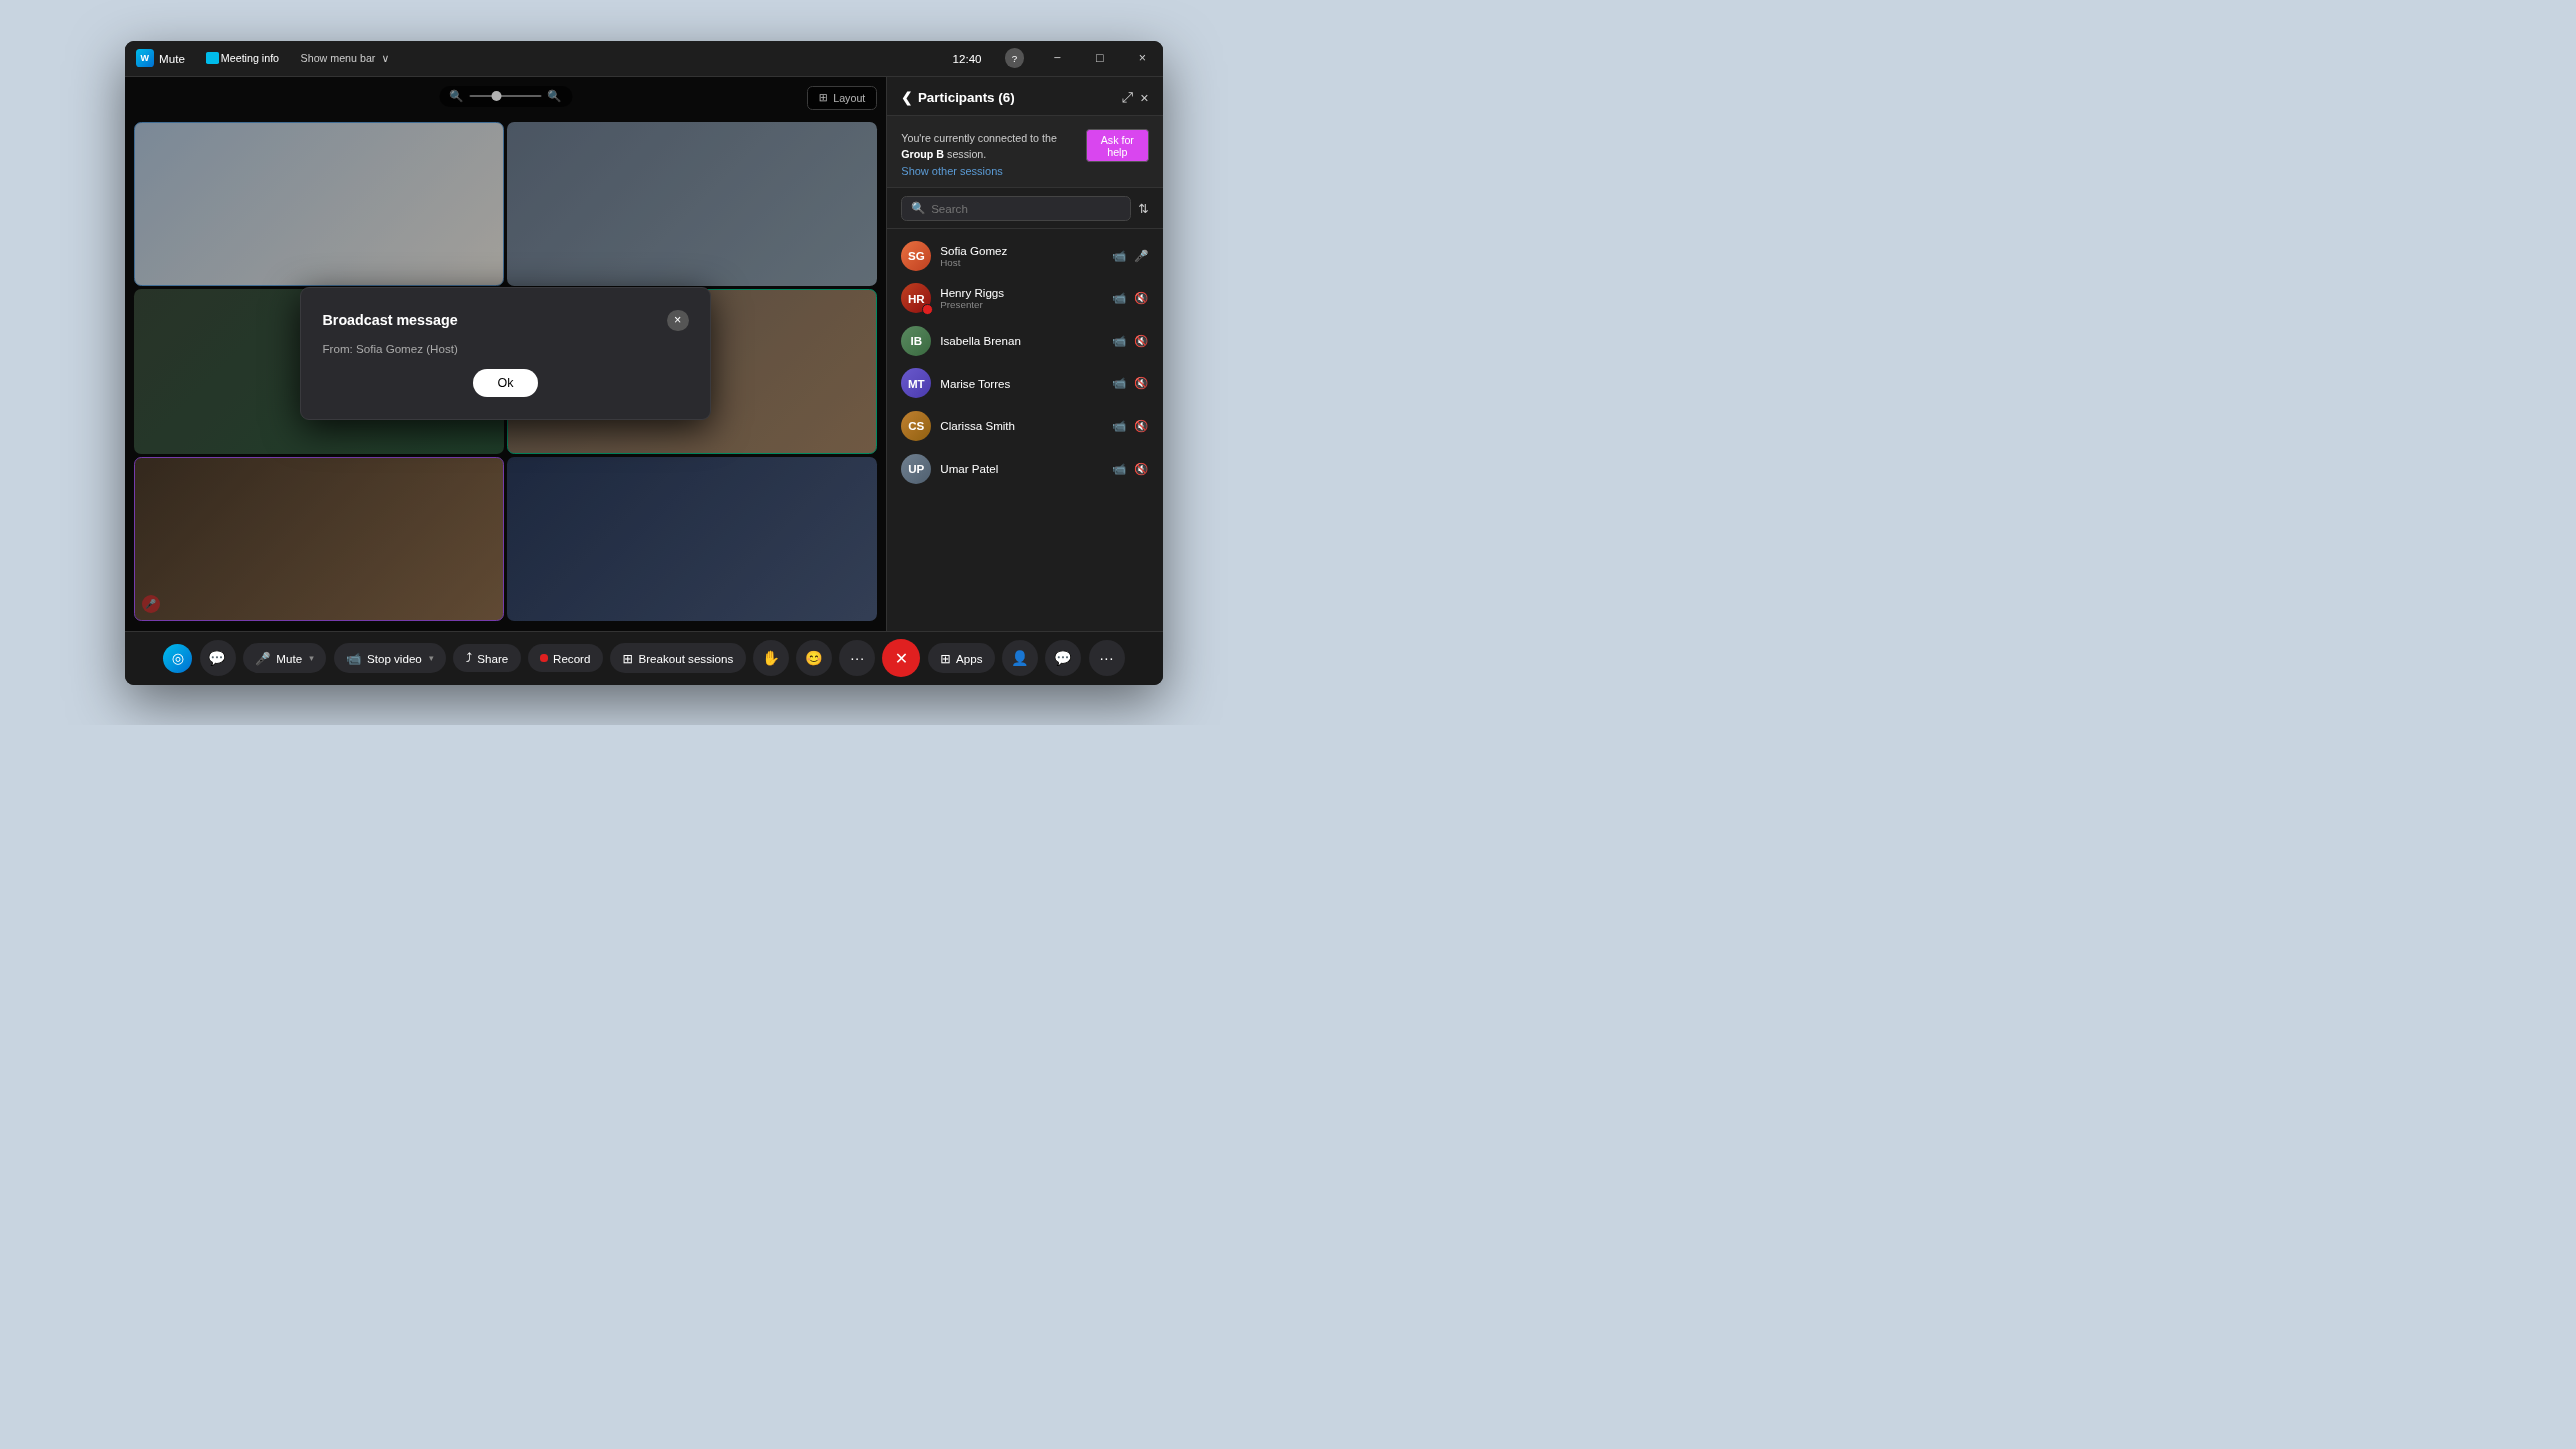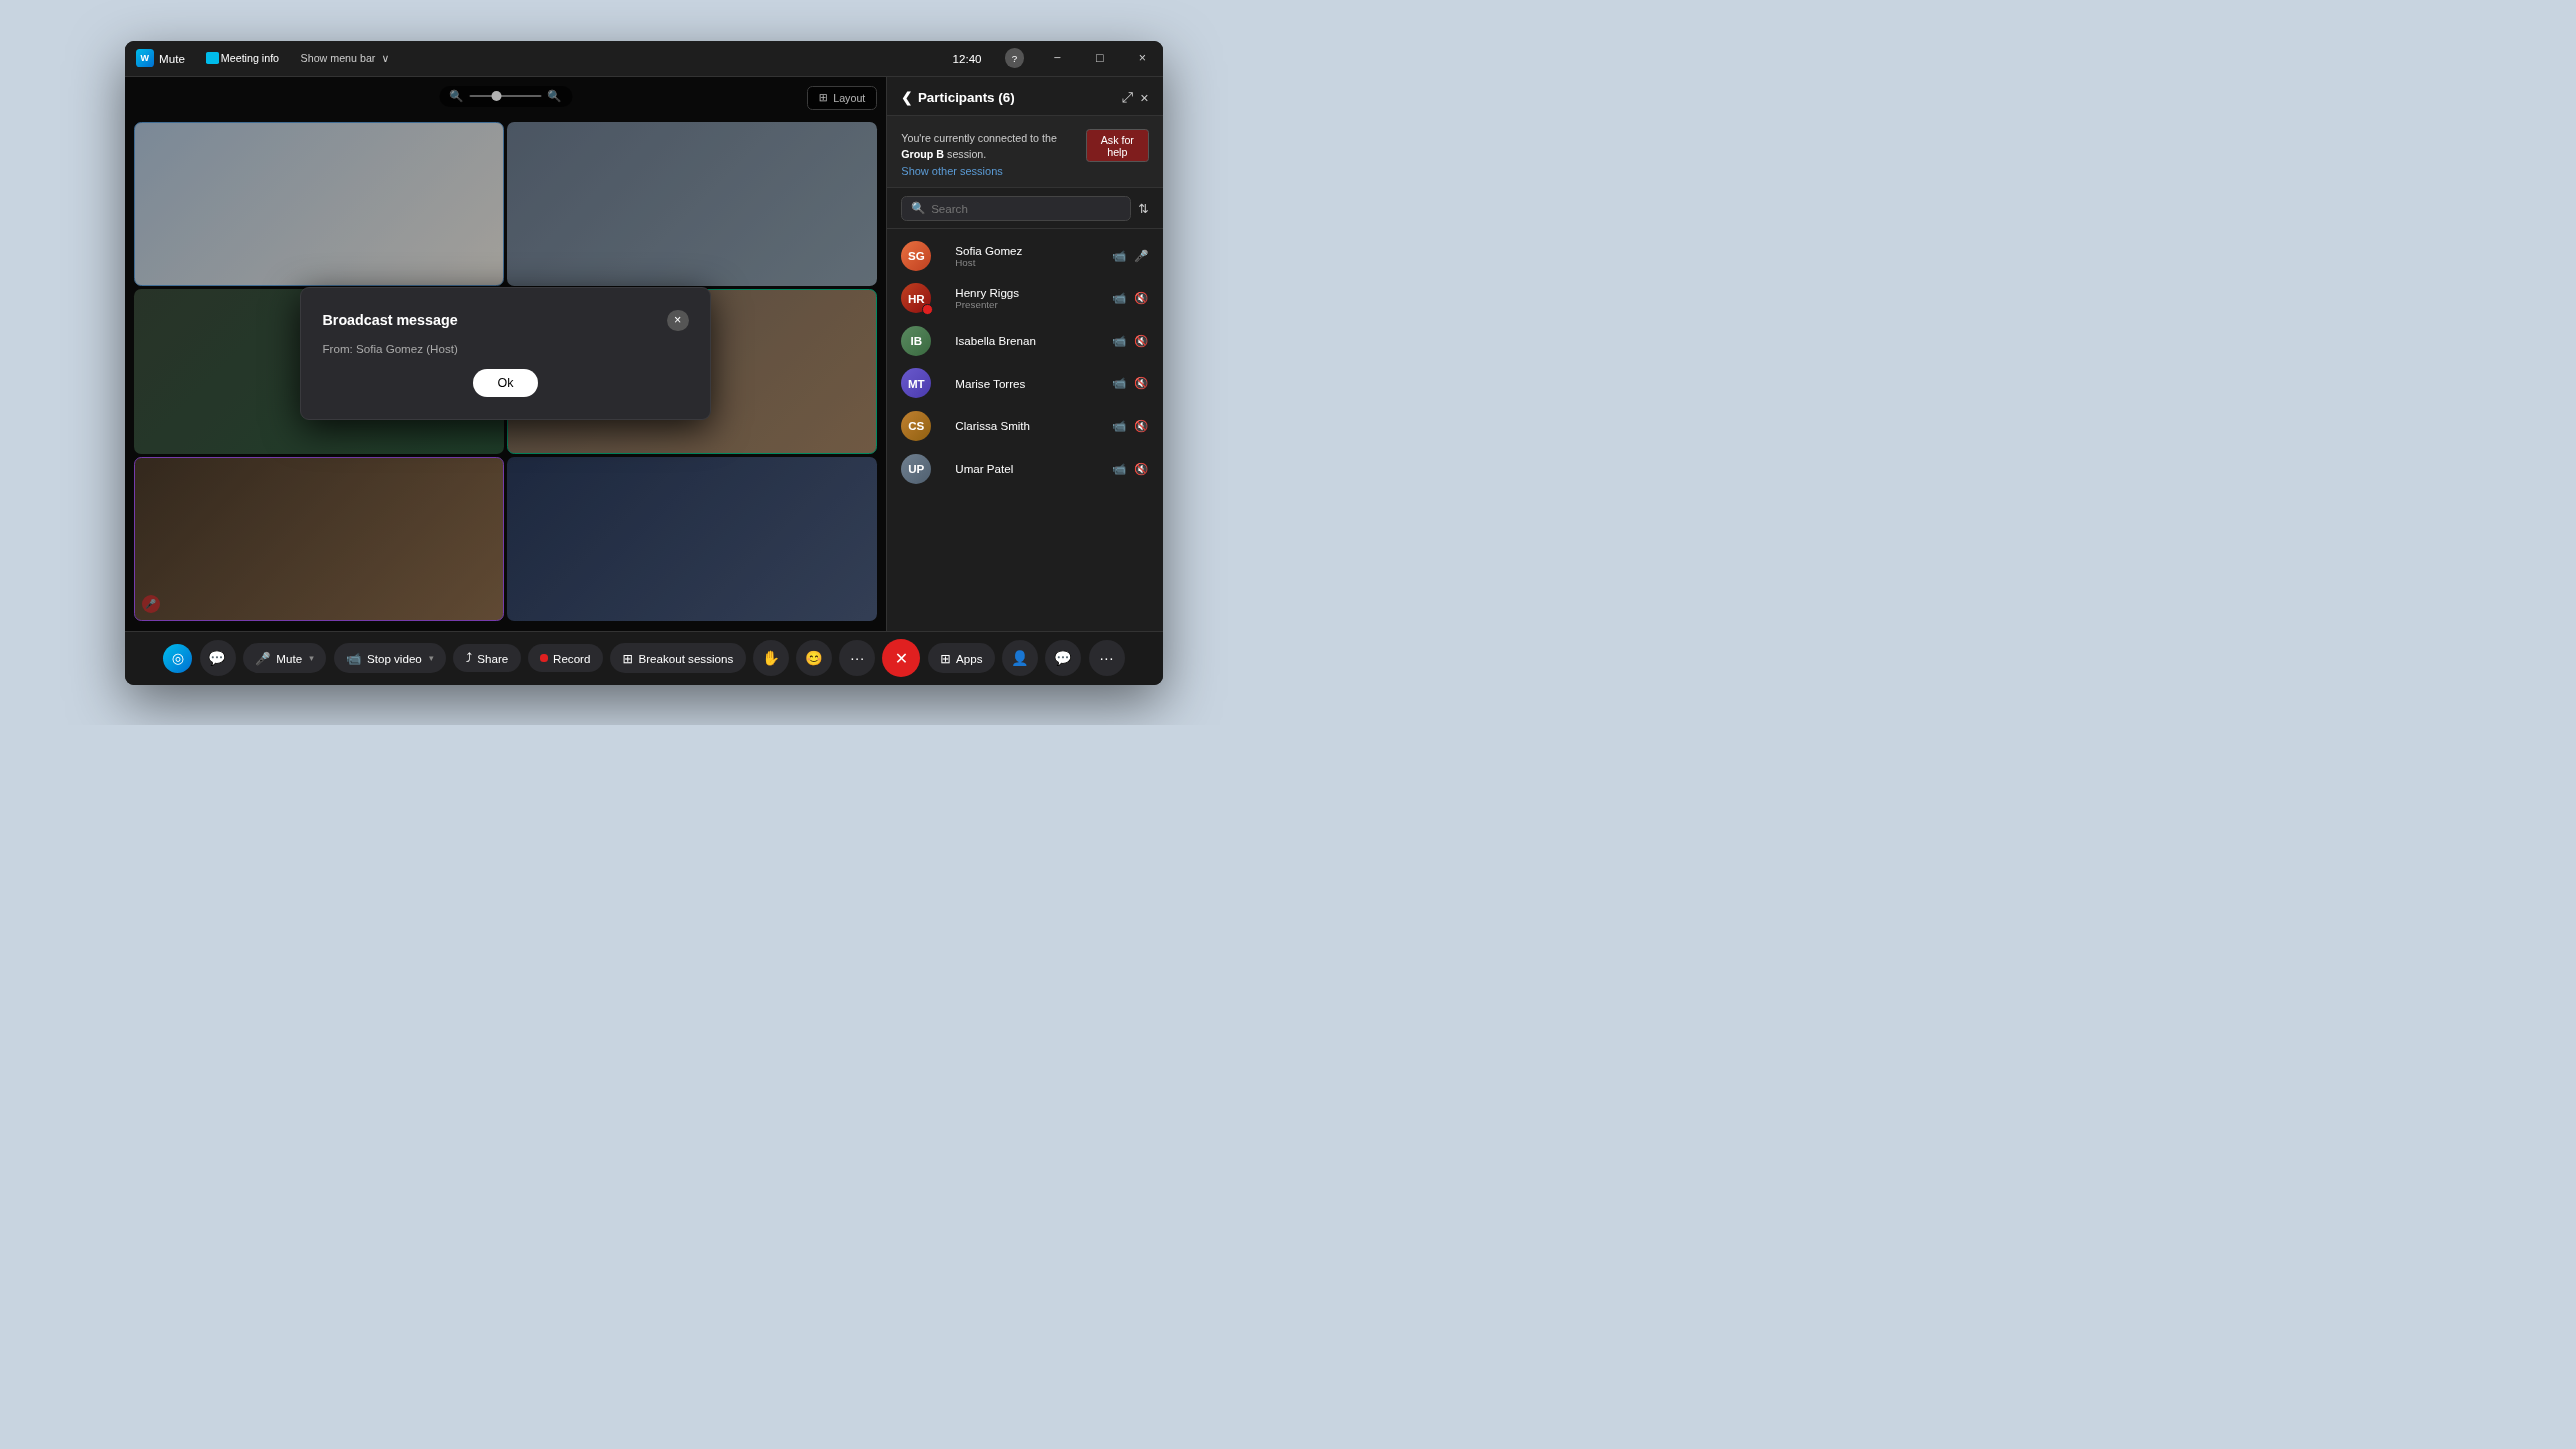--- a/index.html
+++ b/index.html
@@ -332,21 +332,21 @@
       line-height: 1.5;
     }
     .session-banner-text strong { color: #fff; }
     .show-sessions-link {
       color: #5b9bd5;
       font-size: 11px;
       cursor: pointer;
       text-decoration: none;
     }
     .ask-help-btn {
-      background: #7f1d1d;
+      background: #d946ef;
       border: 0.9px solid #555;
       border-radius: 3.6px;
       color: #fff;
       padding: 3.6px 9px;
       font-size: 10.7px;
       cursor: pointer;
       float: right;
       margin-top: -1.8px;
     }
     .session-row {
@@ -390,21 +390,21 @@
     }
     .participants-list {
       flex: 1;
       overflow-y: auto;
       padding: 5.4px 0;
     }
     .participant-row {
       display: flex;
       align-items: center;
       padding: 6.3px 14.3px;
-      gap: 24px;
+      gap: 9px;
     }
     .avatar {
       width: 30px;
       height: 30px;
       border-radius: 50%;
       background: #555;
       flex-shrink: 0;
       overflow: hidden;
       display: flex;
       align-items: center;

